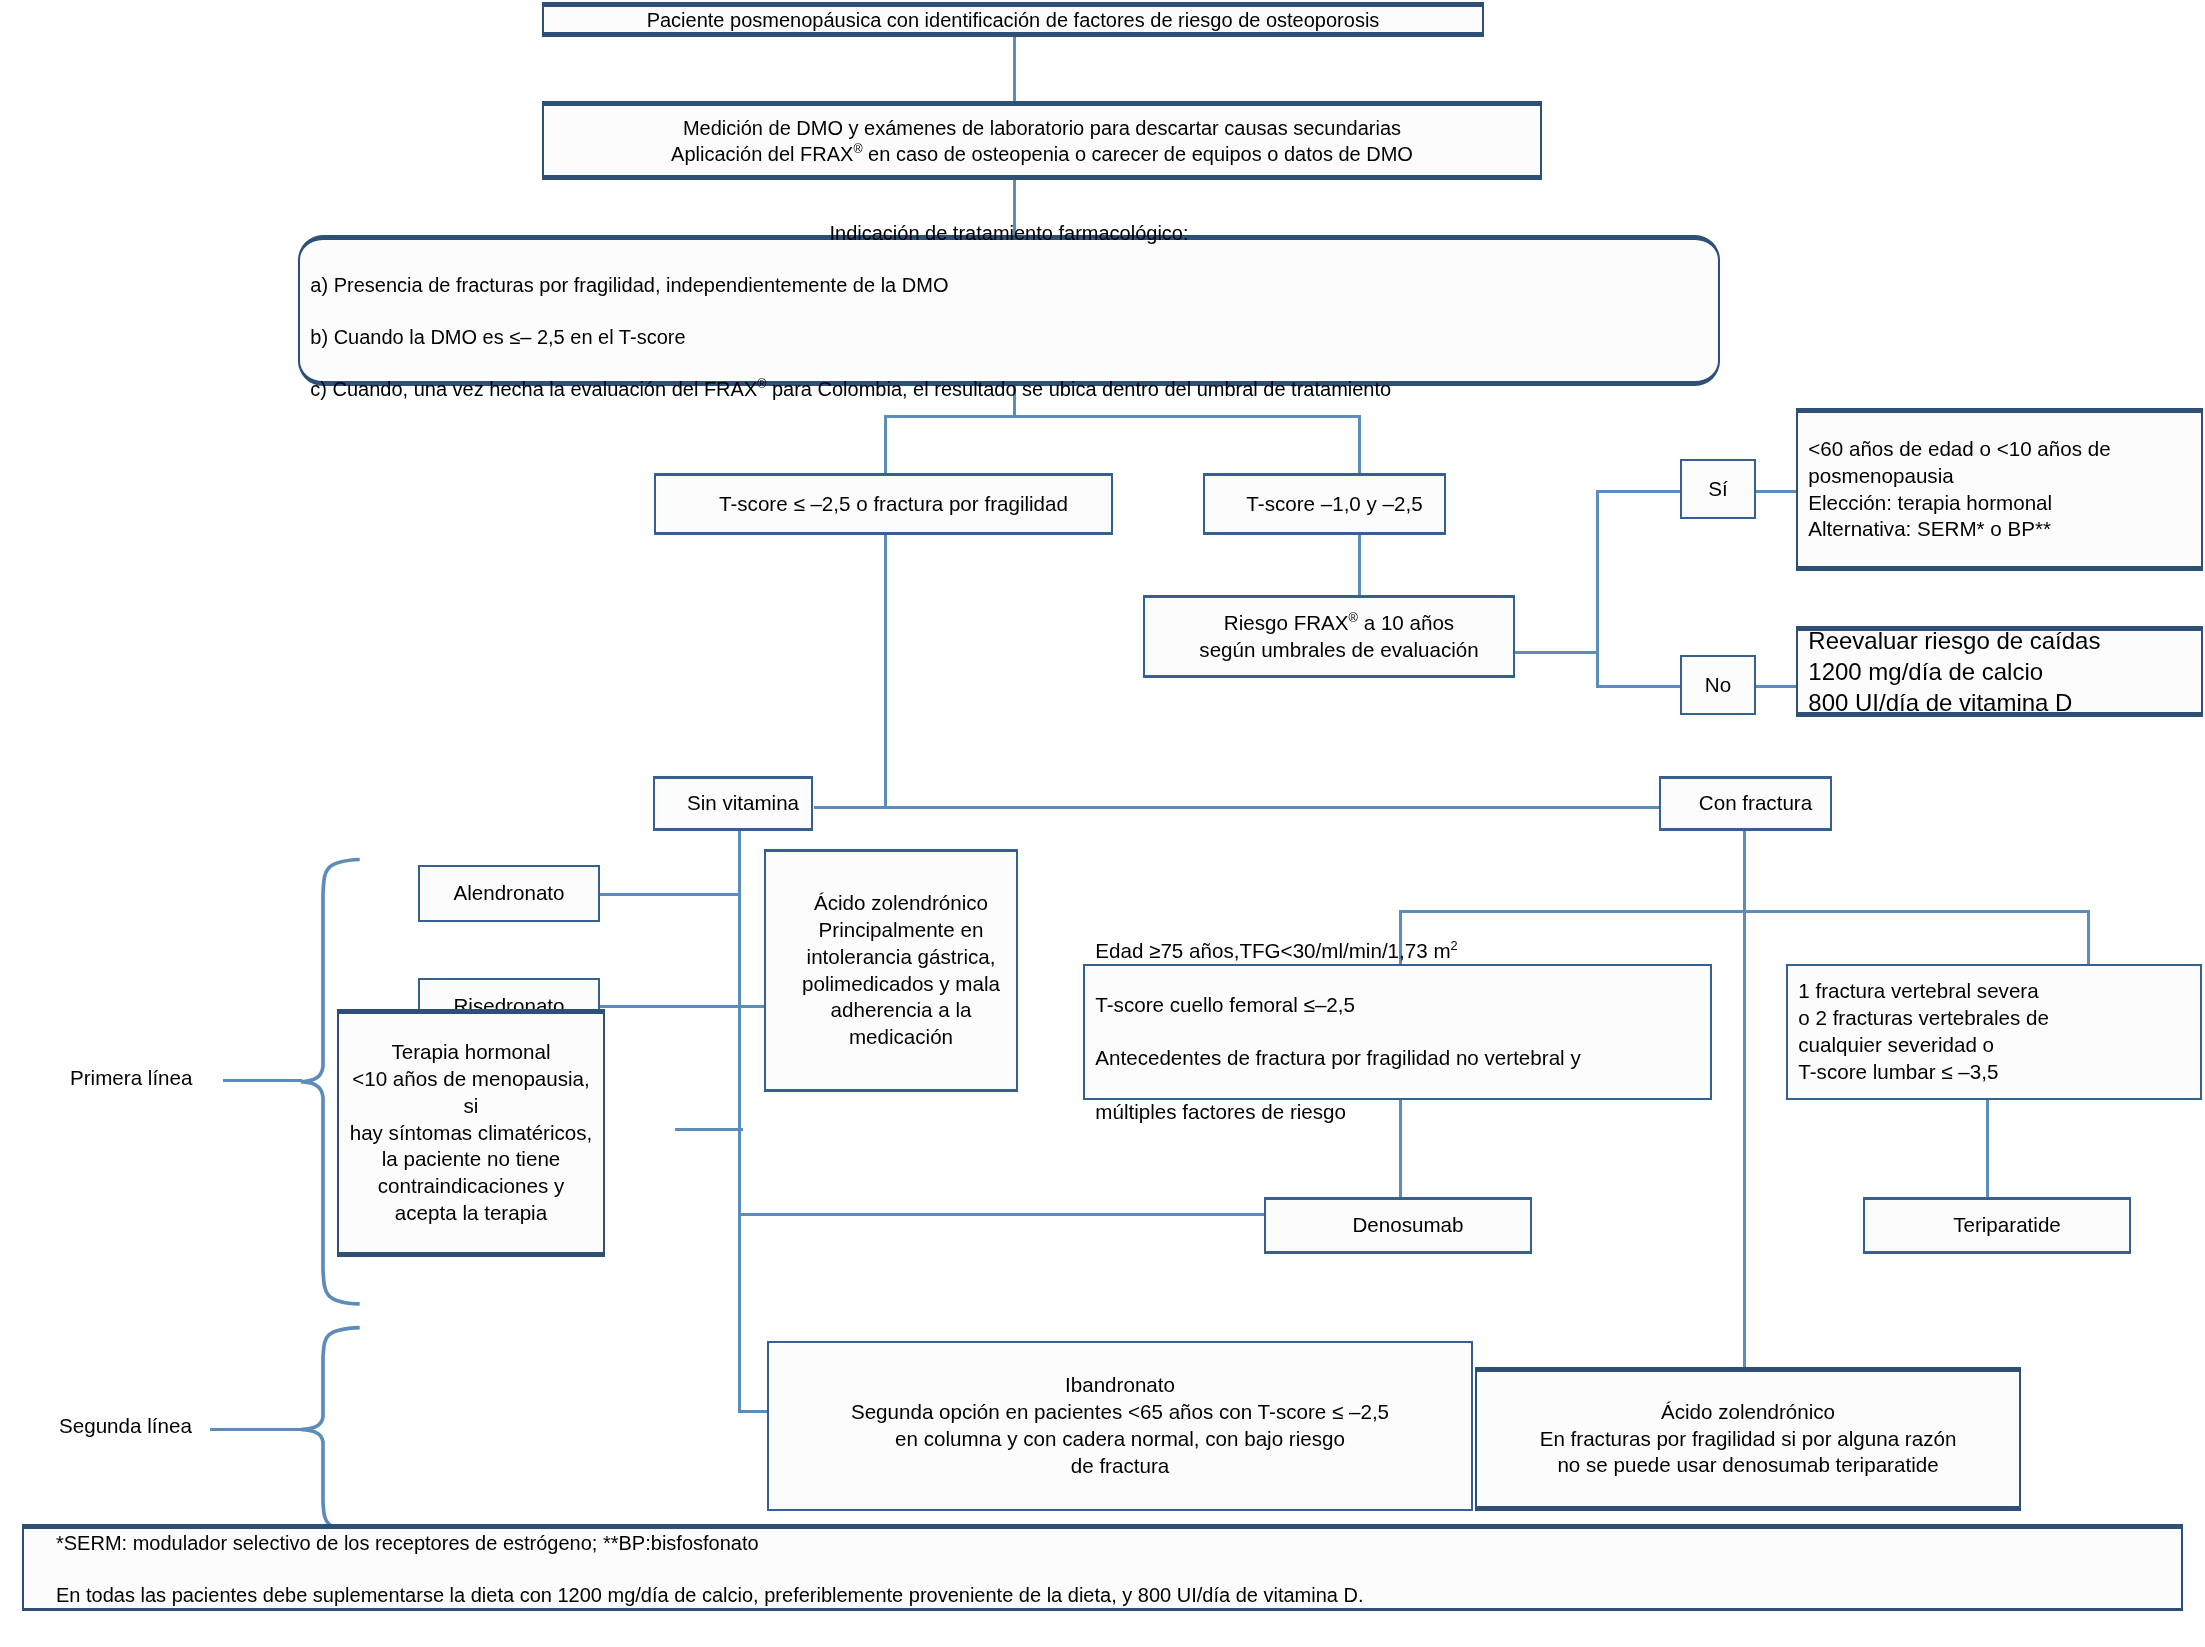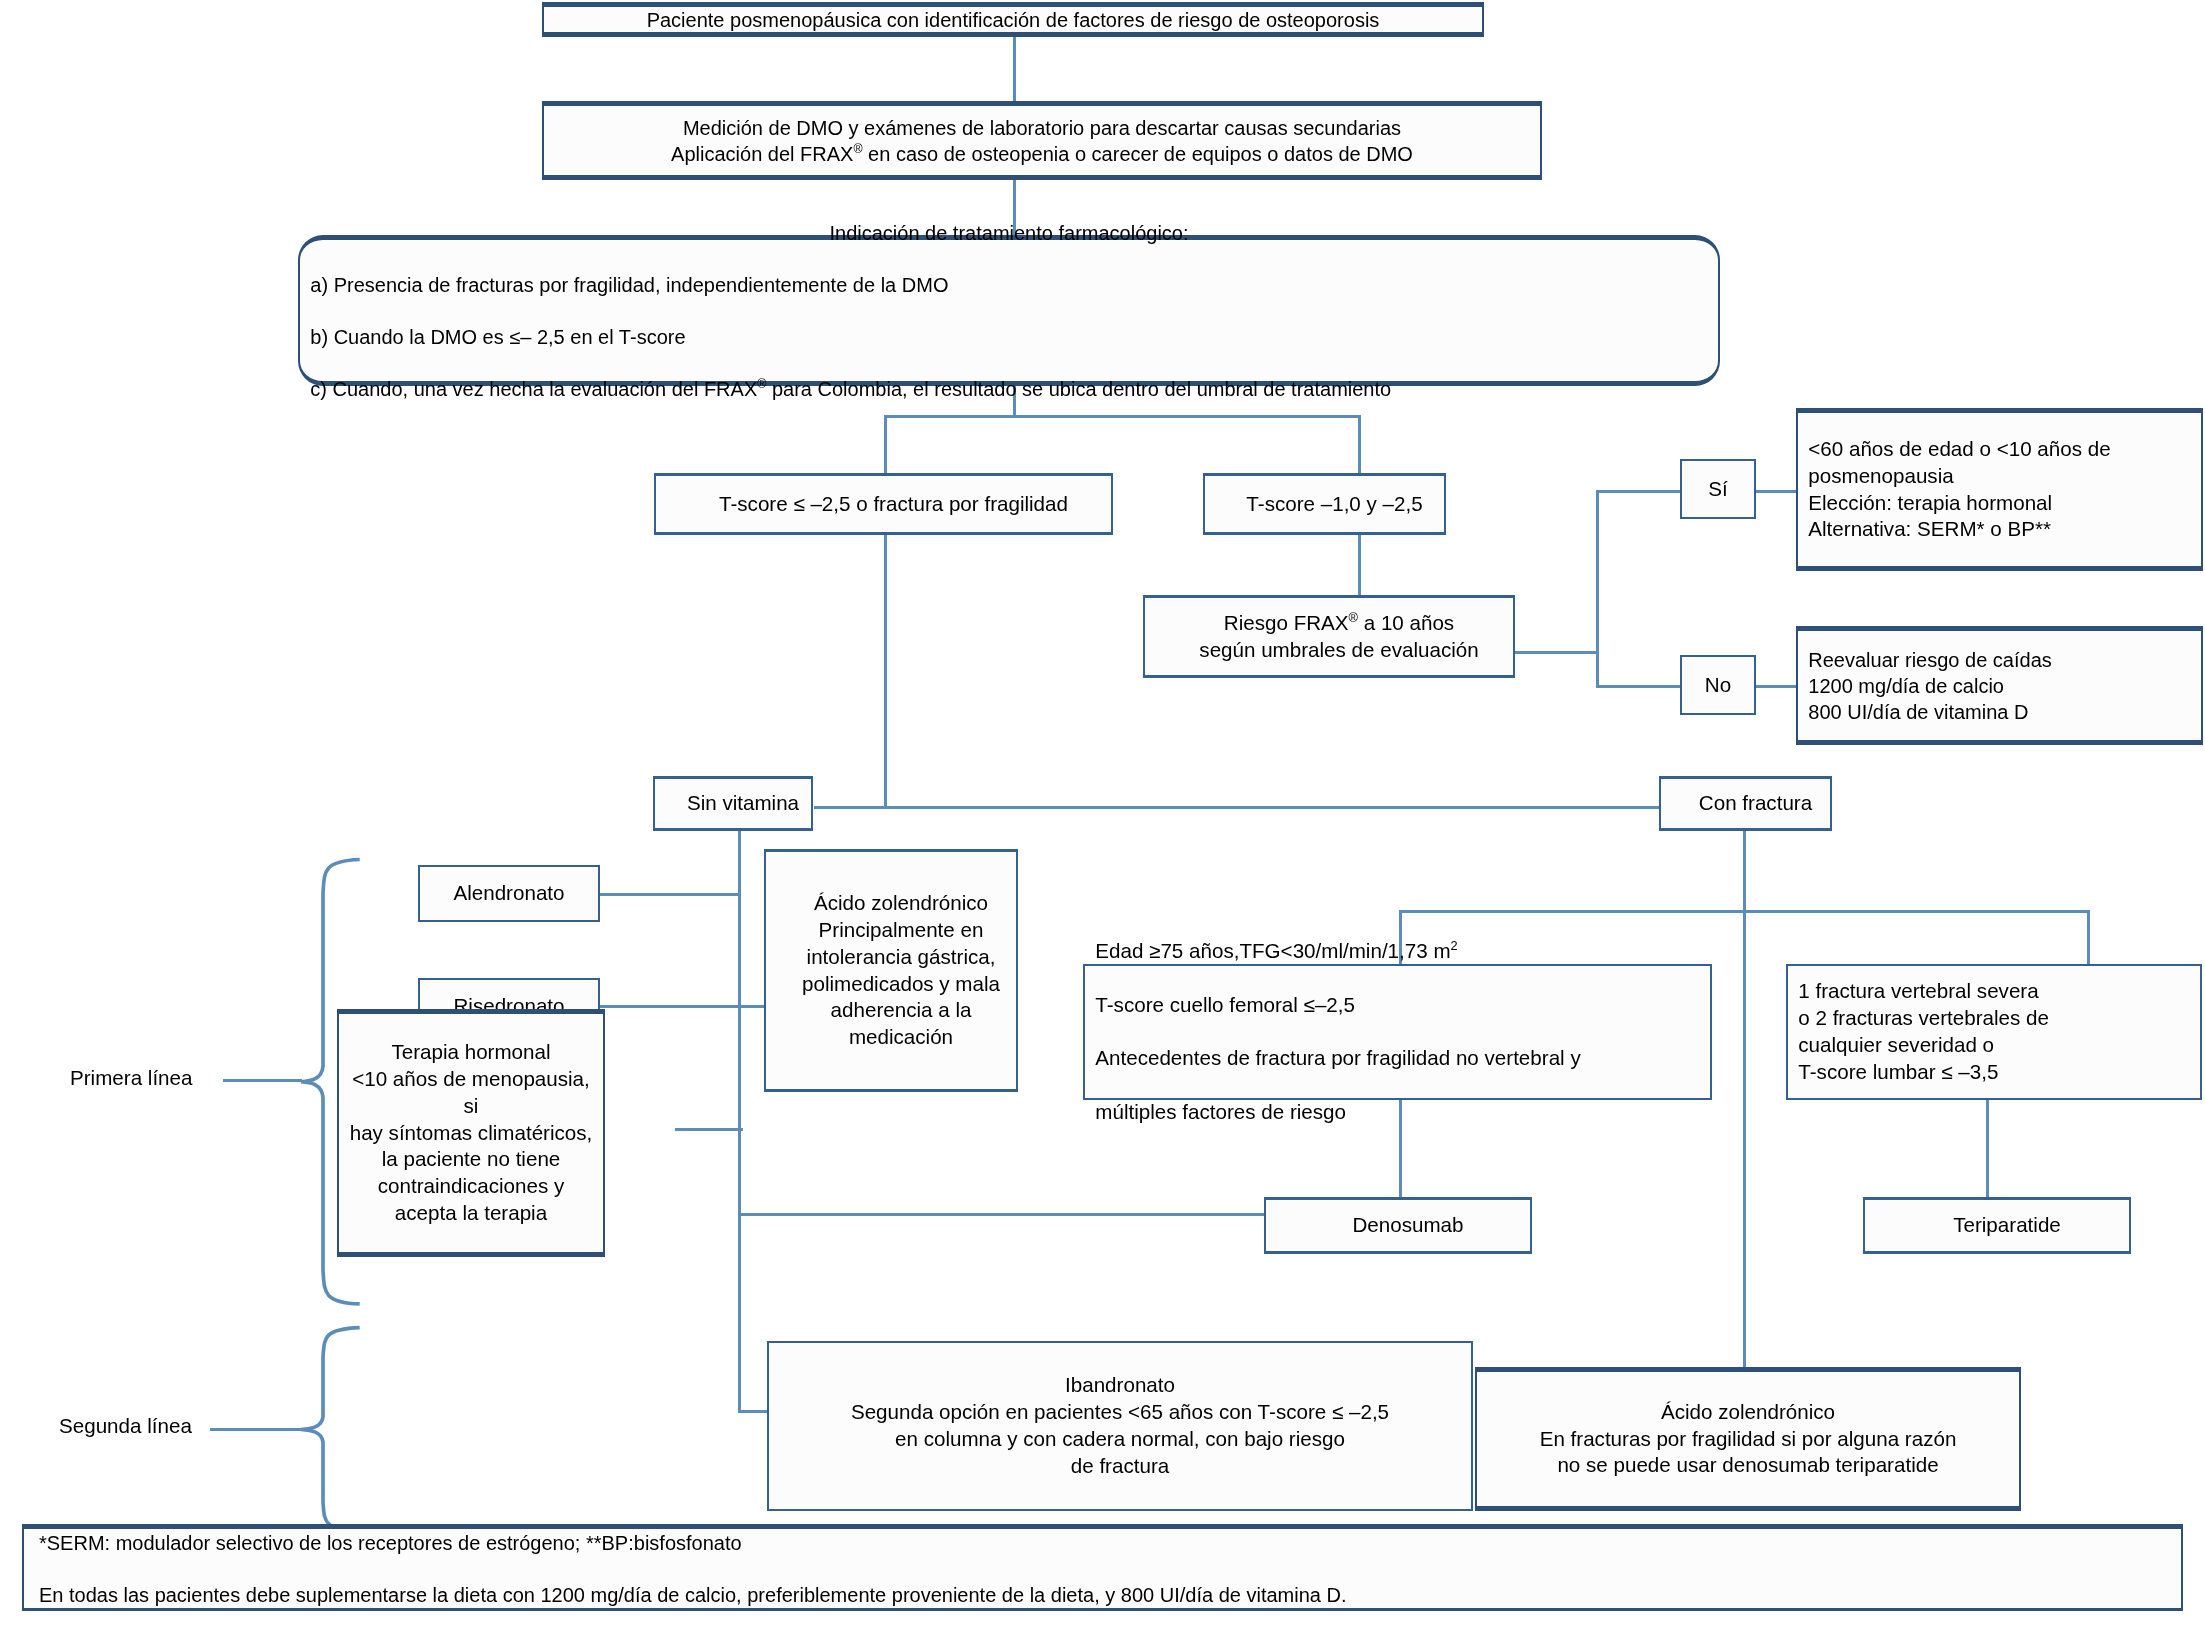--- a/index.html
+++ b/index.html
@@ -132,21 +132,21 @@
     <span class="inner ctr">No</span>
   </div>
 
   <div class="box left" style="left:1796px;top:408px;width:407px;height:163px;font-size:20.6px;">
     <span class="inner left">&lt;60 años de edad o &lt;10 años de
 posmenopausia
 Elección: terapia hormonal
 Alternativa: SERM* o BP**</span>
   </div>
 
-  <div class="box left" style="left:1796px;top:626px;width:407px;height:119px;font-size:20px;justify-content:center;">
+  <div class="box left" style="left:1796px;top:626px;width:407px;height:91px;font-size:24px;justify-content:center;">
     <span class="inner left">Reevaluar riesgo de caídas
 1200 mg/día de calcio
 800 UI/día de vitamina D</span>
   </div>
 
   <div class="box ctr thin" style="left:653px;top:776px;width:160px;height:55px;font-size:20.6px;">
     <span class="inner ctr">Sin vitamina</span>
   </div>
 
   <div class="box ctr thin" style="left:1659px;top:776px;width:173px;height:55px;font-size:20.6px;">
@@ -223,20 +223,20 @@
     <path d="M110 6 C 60 8, 62 20, 60 46 L60 128 C 58 142, 44 144, 30 145 C 44 146, 58 148, 60 162 L60 244 C 62 270, 60 282, 110 284" fill="none" stroke="#5b8cba" stroke-width="5"></path>
   </svg>
 
   <div class="ln lnh" style="left:223px;top:1079px;width:79px;height:2.9px;"></div>
   <div class="ln lnh" style="left:210px;top:1428px;width:93px;height:2.9px;"></div>
 
   <span class="lbl" style="left:70px;top:1066px;font-size:20.6px;">Primera línea</span>
   <span class="lbl" style="left:59px;top:1414px;font-size:20.6px;">Segunda línea</span>
 
   <div class="box left" style="left:22px;top:1524px;width:2161px;height:87px;font-size:20px;border-top-width:5.1px;border-bottom-width:3.7px;">
-    <span class="inner left" style="padding-left:15px;">
+    <span class="inner left" style="padding-left:32px;">
       <span style="display:block">*SERM: modulador selectivo de los receptores de estrógeno; **BP:bisfosfonato</span>
       <span style="display:block">En todas las pacientes debe suplementarse la dieta con 1200 mg/día de calcio, preferiblemente proveniente de la dieta, y 800 UI/día de vitamina D.</span>
     </span>
   </div>
 
 </div>
 
 
 </body></html>

